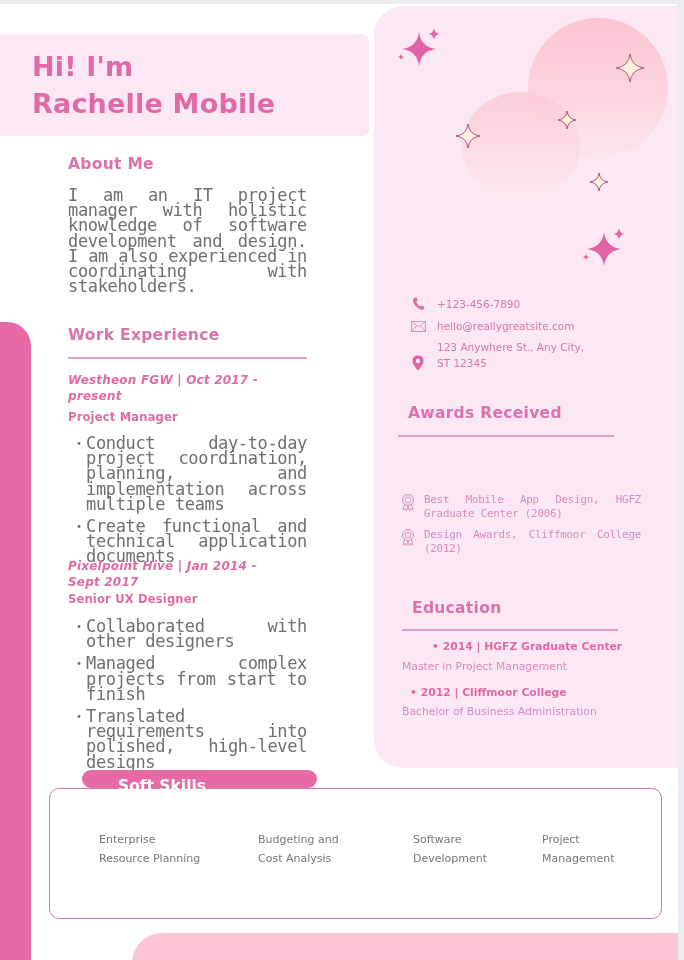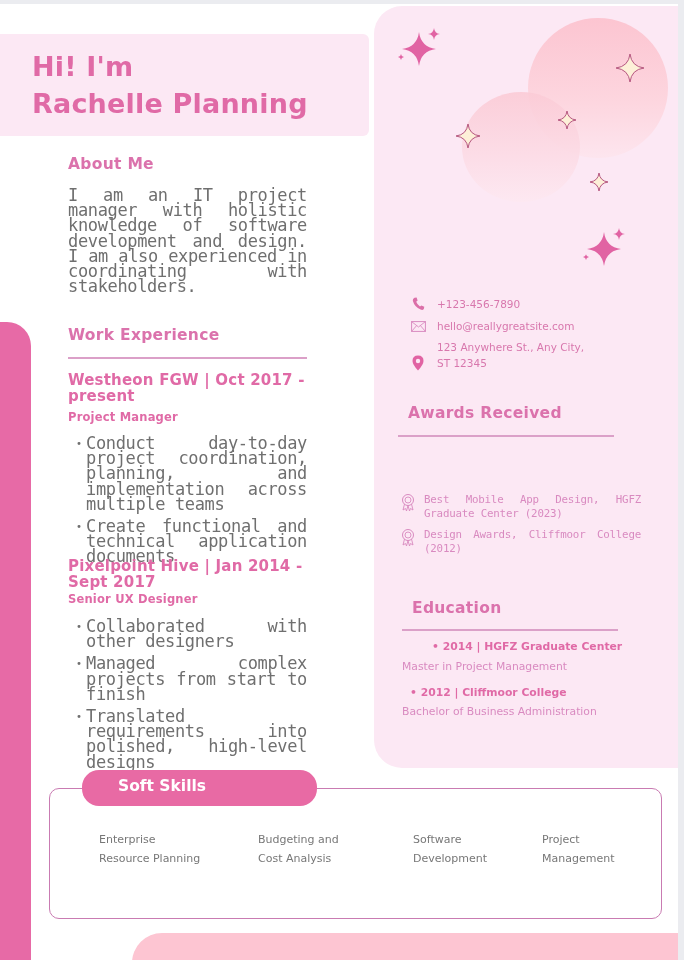--- a/index.html
+++ b/index.html
@@ -92,24 +92,25 @@
     .rule {
       position: absolute;
       height: 1.5px;
       background: #dba0c8;
     }
 
     .job-title {
       position: absolute;
       font-family: "DejaVu Sans", sans-serif;
       font-weight: bold;
-      font-size: 15px;
+      font-size: 12px;
       color: #e06aa6;
       line-height: 16px;
       letter-spacing: 0.2px;
+      font-style: italic;
     }
     .job-role {
       position: absolute;
       font-family: "DejaVu Sans", sans-serif;
       font-weight: bold;
       font-size: 11.5px;
       color: #e06aa6;
       letter-spacing: 0.2px;
     }
     .bullets {
@@ -183,21 +184,21 @@
       position: absolute;
       left: 49px; top: 784px;
       width: 613px; height: 131px;
       border: 1.5px solid #c97bb2;
       border-radius: 10px;
       background: #ffffff;
     }
     .skills-pill {
       position: absolute;
       left: 82px; top: 766px;
-      width: 235px; height: 36px;
+      width: 235px; height: 18px;
       background: #e86aa4;
       border-radius: 17px;
       text-decoration: underline;
     }
     .skills-pill-label {
       position: absolute;
       left: 36px; top: 7px;
       font-family: "DejaVu Sans", sans-serif;
       font-weight: bold;
       font-size: 15.5px;
@@ -251,21 +252,21 @@
       <path d="M10 1 Q11 9 19 10 Q11 11 10 19 Q9 11 1 10 Q9 9 10 1Z" fill="#fdf0d8" stroke="#b5567f" stroke-width="1"></path>
     </svg>
     <svg class="sparkle" style="left:215px;top:166px" width="20" height="20" viewBox="0 0 20 20">
       <path d="M10 1 Q11 9 19 10 Q11 11 10 19 Q9 11 1 10 Q9 9 10 1Z" fill="#fdf0d8" stroke="#b5567f" stroke-width="1"></path>
     </svg>
   </div>
 
   <div class="title-box"></div>
   <div class="title">
     <div>Hi! I'm</div>
-    <div>Rachelle Planning</div>
+    <div>Rachelle Mobile</div>
   </div>
 
   <div class="left-strip"></div>
 
   <div class="h-section" style="left:68px;top:151px">About Me</div>
   <div class="body-text about-text">I am an IT project manager with holistic knowledge of software development and design. I am also experienced in coordinating with stakeholders.</div>
 
   <div class="h-section" style="left:68px;top:322px">Work Experience</div>
   <div class="rule" style="left:68px;top:353px;width:239px"></div>
 
@@ -322,21 +323,21 @@
 
   <div class="h-section" style="left:408px;top:400px">Awards Received</div>
   <div class="rule" style="left:398px;top:431px;width:216px"></div>
 
   <div class="award-row" style="top:489px">
     <svg class="award-icon" viewBox="0 0 14 20">
         <circle cx="7" cy="7" r="5.5" fill="none" stroke="#d98ac0" stroke-width="1"></circle>
         <circle cx="7" cy="7" r="3" fill="none" stroke="#d98ac0" stroke-width="0.9"></circle>
         <path d="M3.5 11 L2 17 L4.5 15.5 L5.5 18 L7 12.5 L8.5 18 L9.5 15.5 L12 17 L10.5 11" fill="none" stroke="#d98ac0" stroke-width="0.9"></path>
       </svg>
-    <span class="award-text">Best Mobile App Design, HGFZ Graduate Center (2023)</span>
+    <span class="award-text">Best Mobile App Design, HGFZ Graduate Center (2006)</span>
   </div>
   <div class="award-row" style="top:524px">
     <svg class="award-icon" viewBox="0 0 14 20">
         <circle cx="7" cy="7" r="5.5" fill="none" stroke="#d98ac0" stroke-width="1"></circle>
         <circle cx="7" cy="7" r="3" fill="none" stroke="#d98ac0" stroke-width="0.9"></circle>
         <path d="M3.5 11 L2 17 L4.5 15.5 L5.5 18 L7 12.5 L8.5 18 L9.5 15.5 L12 17 L10.5 11" fill="none" stroke="#d98ac0" stroke-width="0.9"></path>
       </svg>
     <span class="award-text">Design Awards, Cliffmoor College (2012)</span>
   </div>
 

